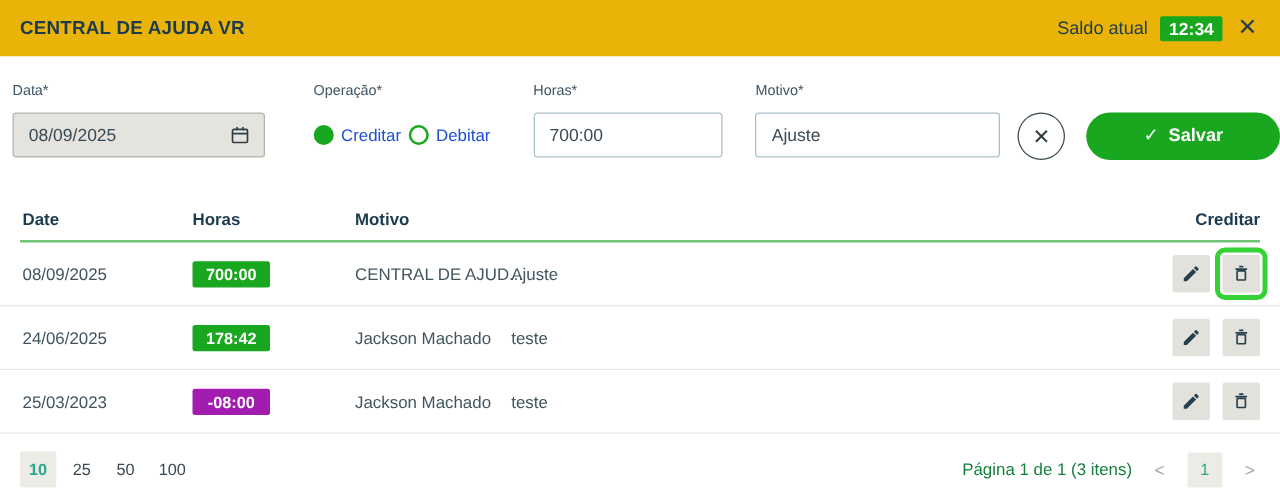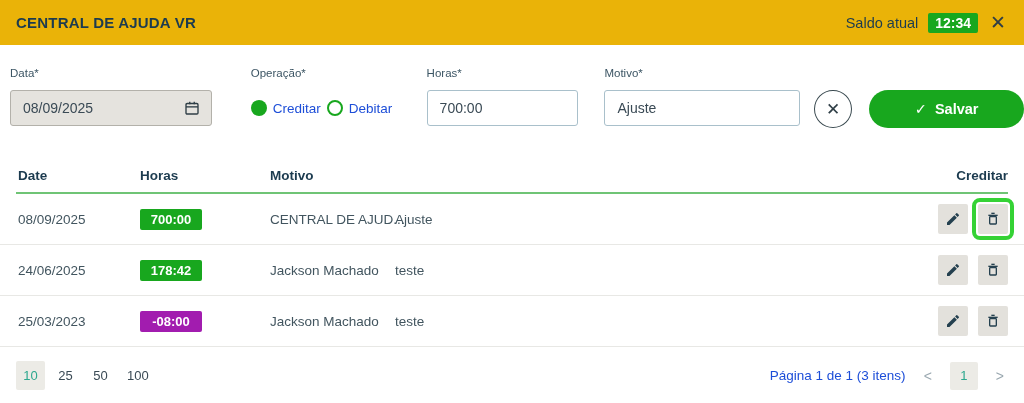--- a/index.html
+++ b/index.html
@@ -143,21 +143,21 @@
   .table { margin-top: 34px; }
   .t-row {
     display: flex;
     align-items: center;
     padding: 0 16px 0 18px;
   }
   .t-head { height: 26px; font-weight: bold; color: #1c3b4f; font-size: 13.5px; }
   .t-head .c-controls { text-align: right; }
   .green-rule { border-bottom: 2px solid #6fc475; margin: 4px 16px 0 16px; }
 
-  .c-date { width: 122px; flex: none; }
+  .c-date { width: 136px; flex: none; }
   .c-horas { width: 130px; flex: none; }
   .c-lancado { width: 125px; flex: none; white-space: nowrap; }
   .c-motivo { flex: 1; }
   .c-controls { width: 120px; flex: none; display: flex; justify-content: flex-end; gap: 10px; align-items: center; }
 
   .t-body-row { height: 51px; border-bottom: 1px solid #e8e8e5; color: #42555f; font-size: 13.5px; }
 
   .hour-badge {
     display: inline-block;
     min-width: 62px;
@@ -199,23 +199,23 @@
     height: 29px;
     padding: 0 6px;
     background: transparent;
     border: none;
     font-family: inherit;
     font-size: 13px;
     color: #3a4a55;
     cursor: pointer;
     border-radius: 2px;
   }
-  .size-btn.active { background: #ecebe6; color: #2da88e; }
+  .size-btn.active { background: #ecebe6; color: #2da88e; font-weight: bold; }
   .pager { display: flex; align-items: center; gap: 14px; }
-  .page-info { color: #1d4ed8; font-size: 13.5px; }
+  .page-info { color: #15803d; font-size: 13.5px; }
   .chev {
     background: none; border: none; color: #9aa8b0;
     font-size: 14px; cursor: pointer; font-family: inherit; padding: 2px 4px;
   }
   .page-num {
     min-width: 28px; height: 28px;
     background: #ecebe6; border: none; border-radius: 2px;
     color: #2da88e; font-size: 13px; font-family: inherit; cursor: pointer;
   }
 </style>

